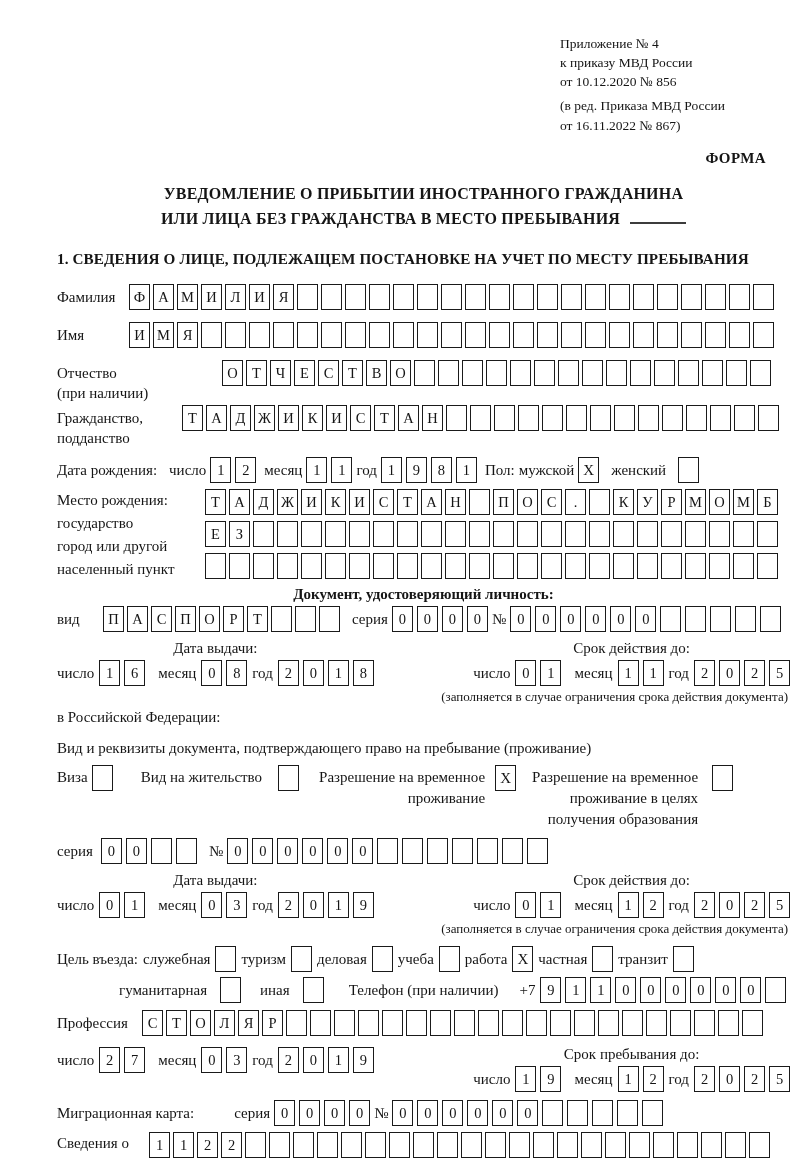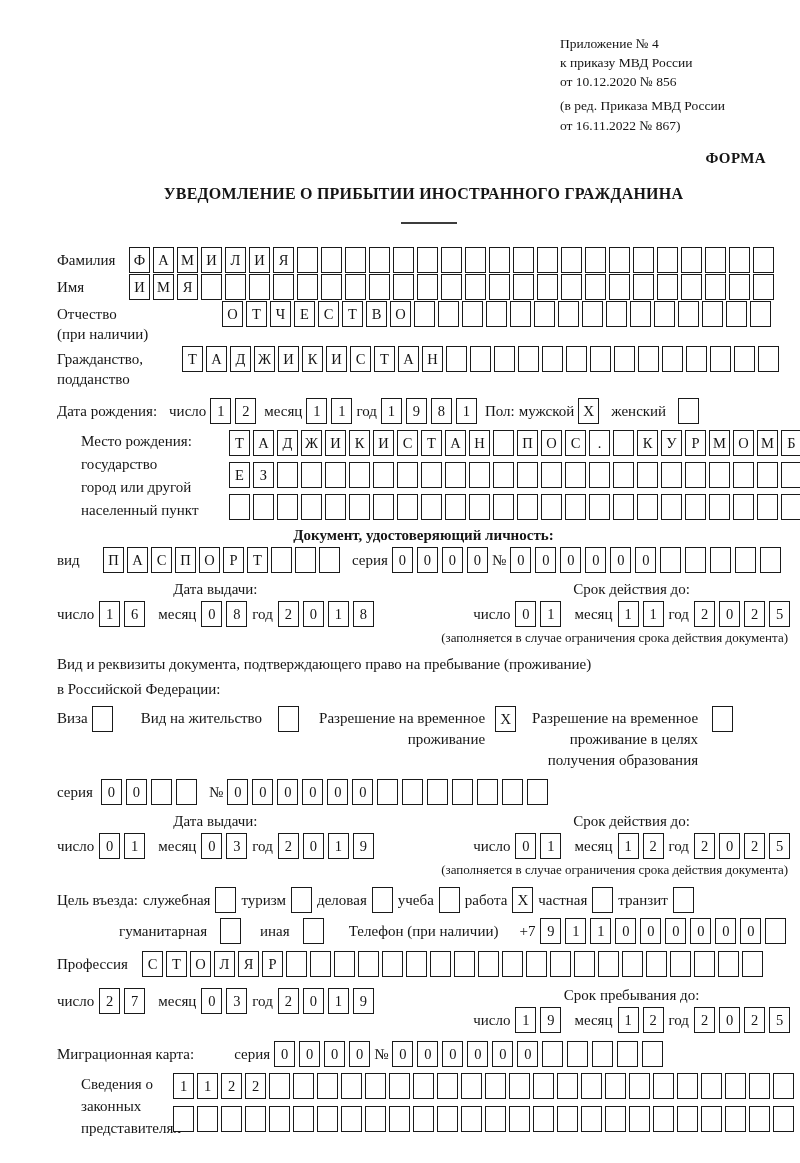--- a/index.html
+++ b/index.html
@@ -10,21 +10,21 @@
     overflow:hidden;position:relative;
   }
   
   .appendix{margin-left:503px;width:235px;font-size:13.5px;line-height:1.42;}
   .revision{margin-top:5px;}
   .forma{text-align:right;padding-right:24px;font-weight:bold;margin-top:15px;letter-spacing:.4px;}
   .title{text-align:center;font-weight:bold;font-size:16px;line-height:1.55;margin-top:15px;letter-spacing:.2px;}
   .title-underline{display:inline-block;width:56px;height:13px;border-bottom:2.5px solid #3c3c3c;margin-left:10px;}
   .sec-heading{font-weight:bold;font-size:15.2px;margin-top:19px;letter-spacing:.1px;}
   
-  .row{display:flex;align-items:flex-start;margin-top:1px;}
+  .row{display:flex;align-items:flex-start;margin-top:12px;}
   .inline-row{display:flex;align-items:center;gap:4px;margin-top:6px;flex-wrap:nowrap;white-space:nowrap;}
   .lab{line-height:26px;white-space:nowrap;}
   .lab2{line-height:20px;padding-top:3px;white-space:nowrap;}
   .sub{white-space:nowrap;}
   .w72{flex:0 0 72px;width:72px;}
   .w165{flex:0 0 165px;width:165px;}
   .w125{flex:0 0 125px;width:125px;}
   .w148{flex:0 0 148px;width:148px;}
   .w92{flex:0 0 92px;width:92px;}
   .w85{flex:0 0 85px;width:85px;}
@@ -35,21 +35,21 @@
   .cell{
     box-sizing:border-box;flex:0 0 auto;width:21px;height:26px;
     border:1.6px solid #1a1a1a;background:#fff;
     display:flex;align-items:center;justify-content:center;font-size:14.5px;
   }
   .cbox{
     box-sizing:border-box;flex:0 0 auto;display:inline-flex;width:21px;height:26px;
     border:1.6px solid #1a1a1a;align-items:center;justify-content:center;font-size:15px;background:#fff;
   }
   
-  .split-row{display:flex;margin-top:6px;margin-left:24px;}
+  .split-row{display:flex;margin-top:6px;}
   .lab-col{line-height:23px;white-space:nowrap;}
   .cells-col{display:flex;flex-direction:column;gap:6px;}
   
   .doc-heading{font-weight:bold;text-align:center;margin-top:5px;font-size:15px;}
   
   .dates-block{margin-top:7px;}
   .dates-row{display:flex;}
   .date-group{display:flex;flex-direction:column;}
   .date-title{text-align:center;line-height:19px;}
   .date-fields{display:flex;align-items:center;gap:5px;margin-top:2px;white-space:nowrap;}
@@ -80,24 +80,25 @@
       <div>(в ред. Приказа МВД России</div>
       <div>от 16.11.2022 № 867)</div>
     </div>
   </div>
 
   <div class="forma">ФОРМА</div>
 
   <div class="title">
     <div>УВЕДОМЛЕНИЕ О ПРИБЫТИИ ИНОСТРАННОГО ГРАЖДАНИНА</div>
     <div>
-      <span class="title-underline"></span>
-    </div>
-  </div>
-
+      <span>ИЛИ ЛИЦА БЕЗ ГРАЖДАНСТВА В МЕСТО ПРЕБЫВАНИЯ</span><span class="title-underline"></span>
+    </div>
+  </div>
+
+  <div class="sec-heading">1. СВЕДЕНИЯ О ЛИЦЕ, ПОДЛЕЖАЩЕМ ПОСТАНОВКЕ НА УЧЕТ ПО МЕСТУ ПРЕБЫВАНИЯ</div>
 
   <div class="row" style="margin-top:16px;">
     <span class="lab w72">Фамилия</span>
     <span class="cells">
         <span class="cell">Ф</span>
         <span class="cell">А</span>
         <span class="cell">М</span>
         <span class="cell">И</span>
         <span class="cell">Л</span>
         <span class="cell">И</span>
@@ -421,22 +422,22 @@
               <span class="cell">0</span>
               <span class="cell">2</span>
               <span class="cell">5</span>
             </span>
         </div>
       </div>
     </div>
     <div class="fill-note">(заполняется в случае ограничения срока действия документа)</div>
   </div>
 
+  <div class="intro" style="margin-top:0;">в Российской Федерации:</div>
   <div class="intro" style="margin-top:6px;">Вид и реквизиты документа, подтверждающего право на пребывание (проживание)</div>
-  <div class="intro" style="margin-top:0;">в Российской Федерации:</div>
 
   <div class="stay-row">
     <span class="lab">Виза</span>
     <span class="cbox ml4" style="margin-top:1px;"></span>
     <span class="lab ml28">Вид на жительство</span>
     <span class="cbox ml16" style="margin-top:1px;"></span>
     <span class="opt-center ml20">
       <span>Разрешение на временное</span><br>
       <span>проживание</span>
     </span>

